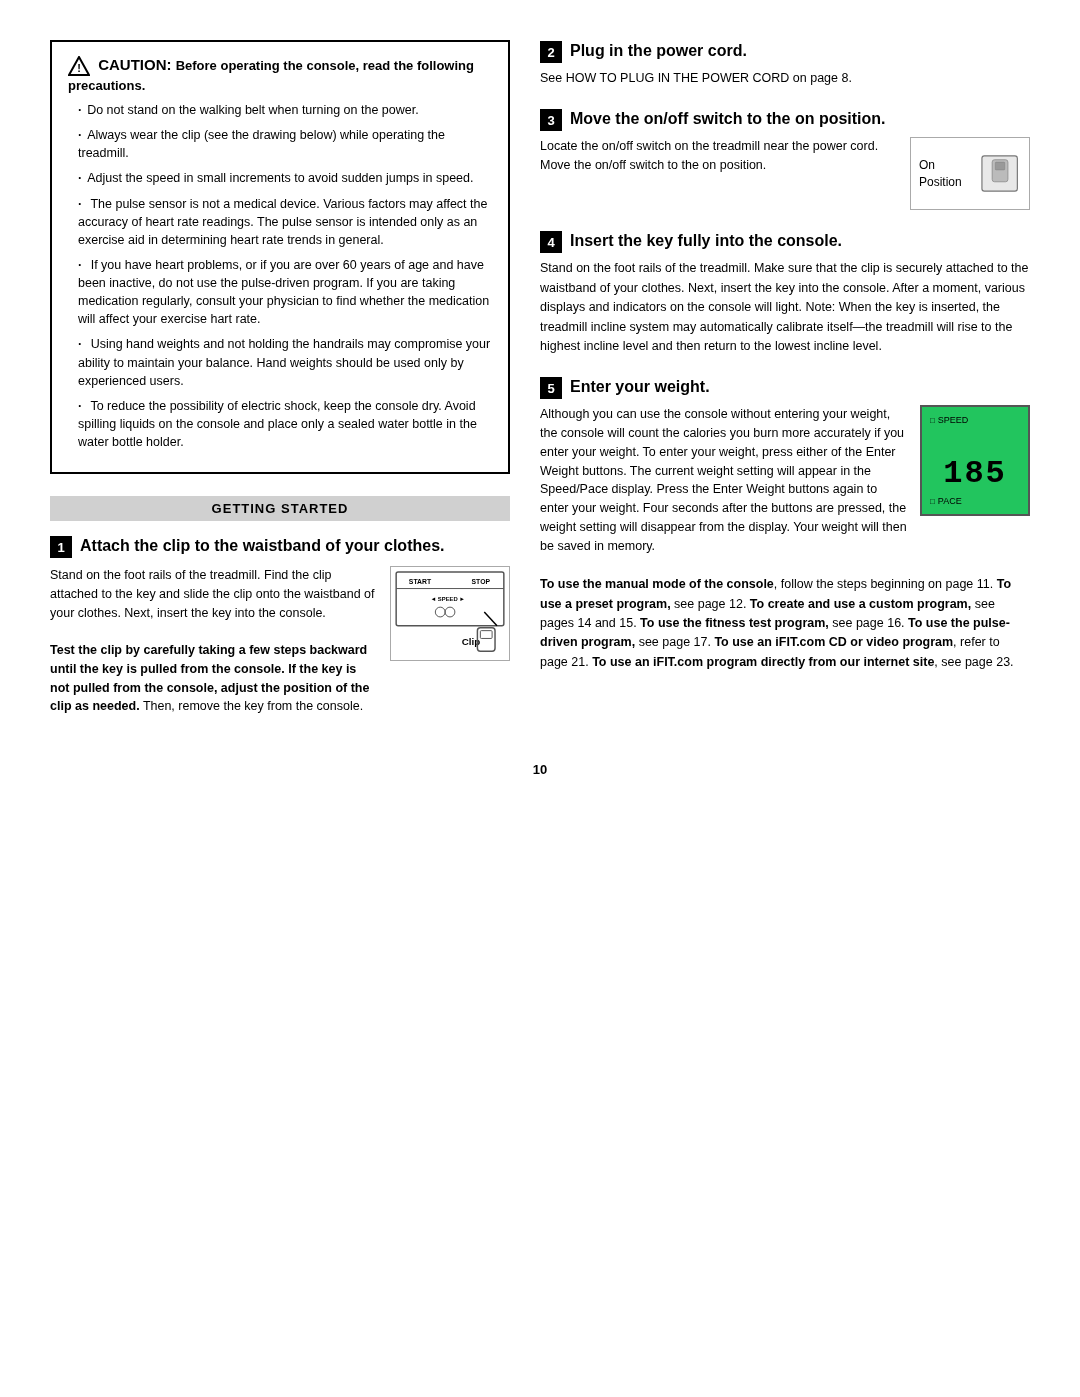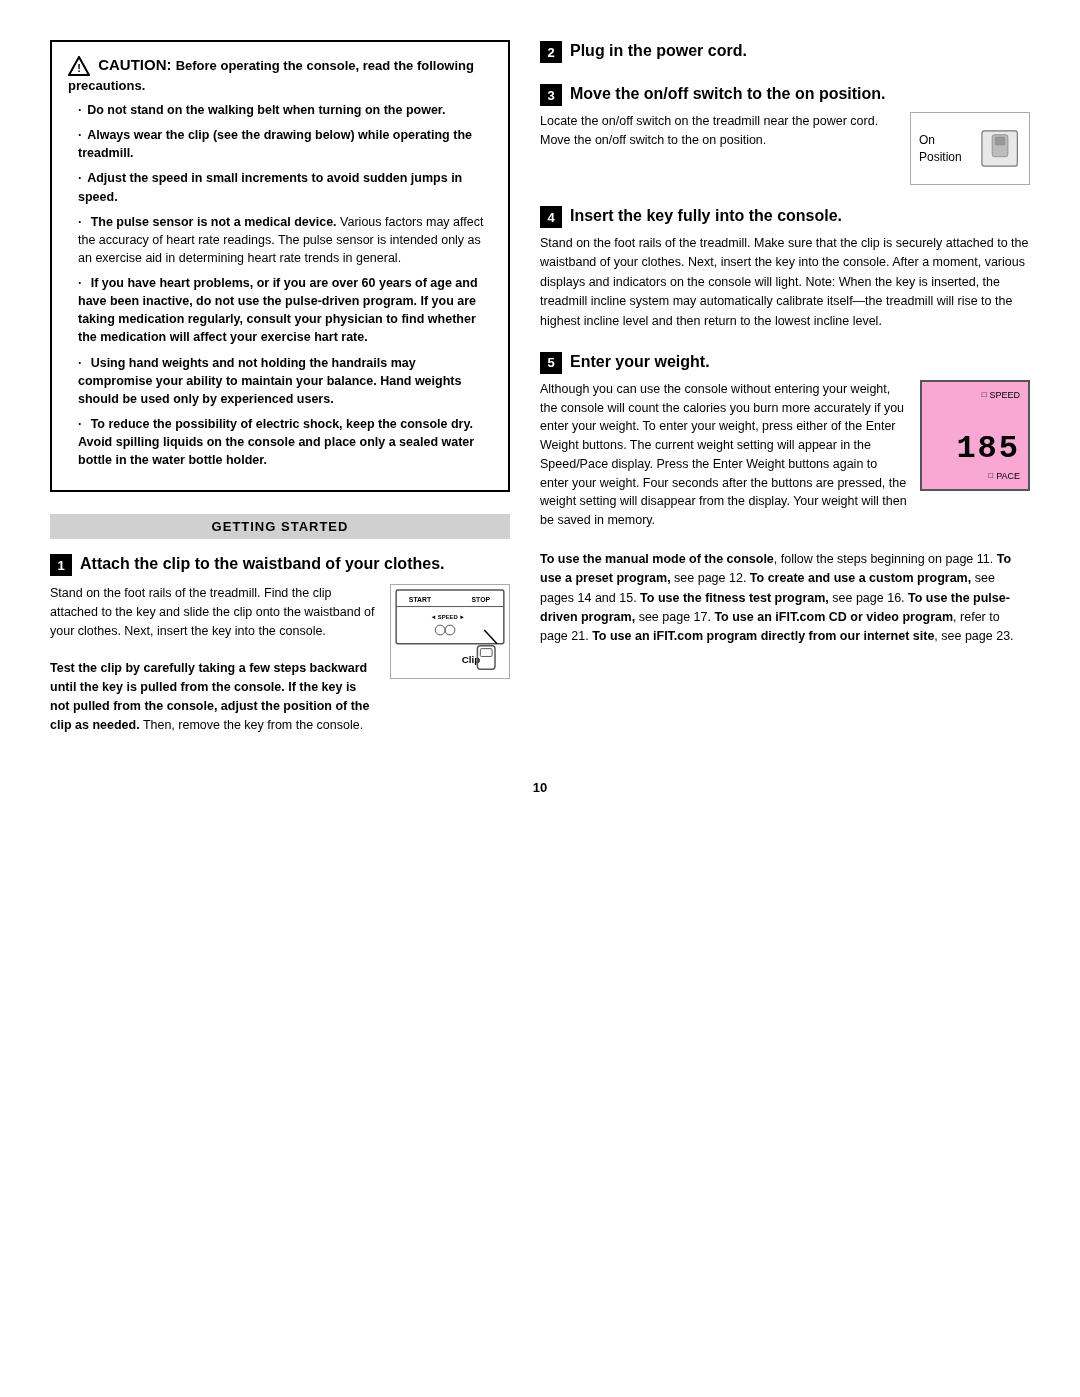--- a/index.html
+++ b/index.html
@@ -45,21 +45,21 @@
       padding-left: 10px;
       font-size: 12.5px;
       line-height: 1.45;
     }
     .caution-list li::before {
       content: '·';
       margin-right: 5px;
       font-weight: bold;
     }
     .caution-list li strong {
-      font-weight: bold;
+      font-weight: normal;
     }
 
     
     .getting-started-header {
       background: #d0d0d0;
       text-align: center;
       font-weight: bold;
       font-size: 13px;
       padding: 5px 0;
       margin-bottom: 14px;
@@ -135,26 +135,25 @@
     }
     .step5-text {
       flex: 1;
       font-size: 12.5px;
       line-height: 1.5;
     }
     .weight-display {
       width: 110px;
       flex-shrink: 0;
       border: 2px solid #555;
-      background: #f9a8d4;
+      background: #22c55e;
       padding: 8px;
       display: flex;
       flex-direction: column;
       gap: 4px;
-      align-items: flex-end;
     }
     .display-label {
       font-size: 9px;
       color: #000;
       display: flex;
       align-items: center;
       gap: 3px;
     }
     .display-label::before {
       content: '□';
@@ -283,20 +282,23 @@
     </div>
   </div>
 
   <div class="right-col">
 
     <div class="right-step-section">
       <div class="right-step-header">
         <span class="step-number">2</span>
         <span class="step-title">Plug in the power cord.</span>
       </div>
+      <div class="right-step-body">
+        <span>See HOW TO PLUG IN THE POWER CORD on page 8.</span>
+      </div>
     </div>
 
     <div class="right-step-section">
       <div class="right-step-header">
         <span class="step-number">3</span>
         <span class="step-title">Move the on/off switch to the on position.</span>
       </div>
       <div class="step3-content">
         <div class="step3-text">
           <span>Locate the on/off switch on the treadmill near the power cord. Move the on/off switch to the on position.</span>

